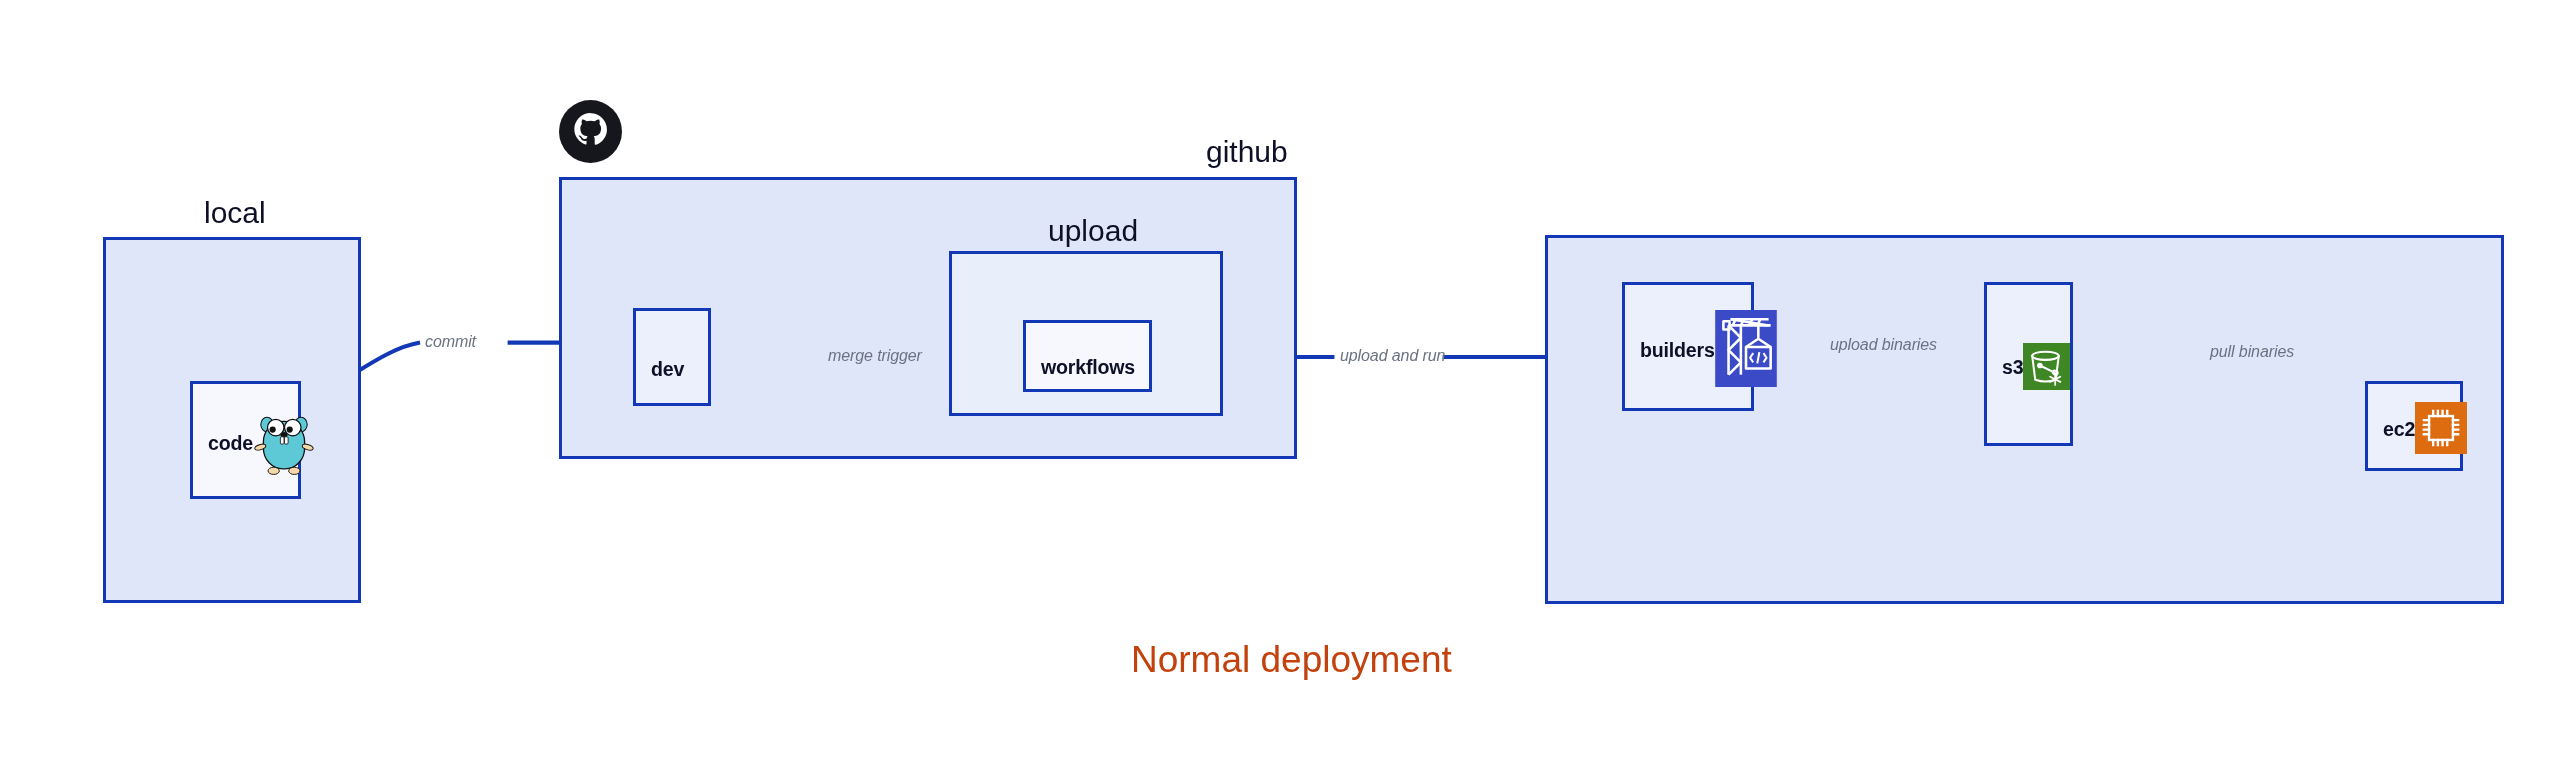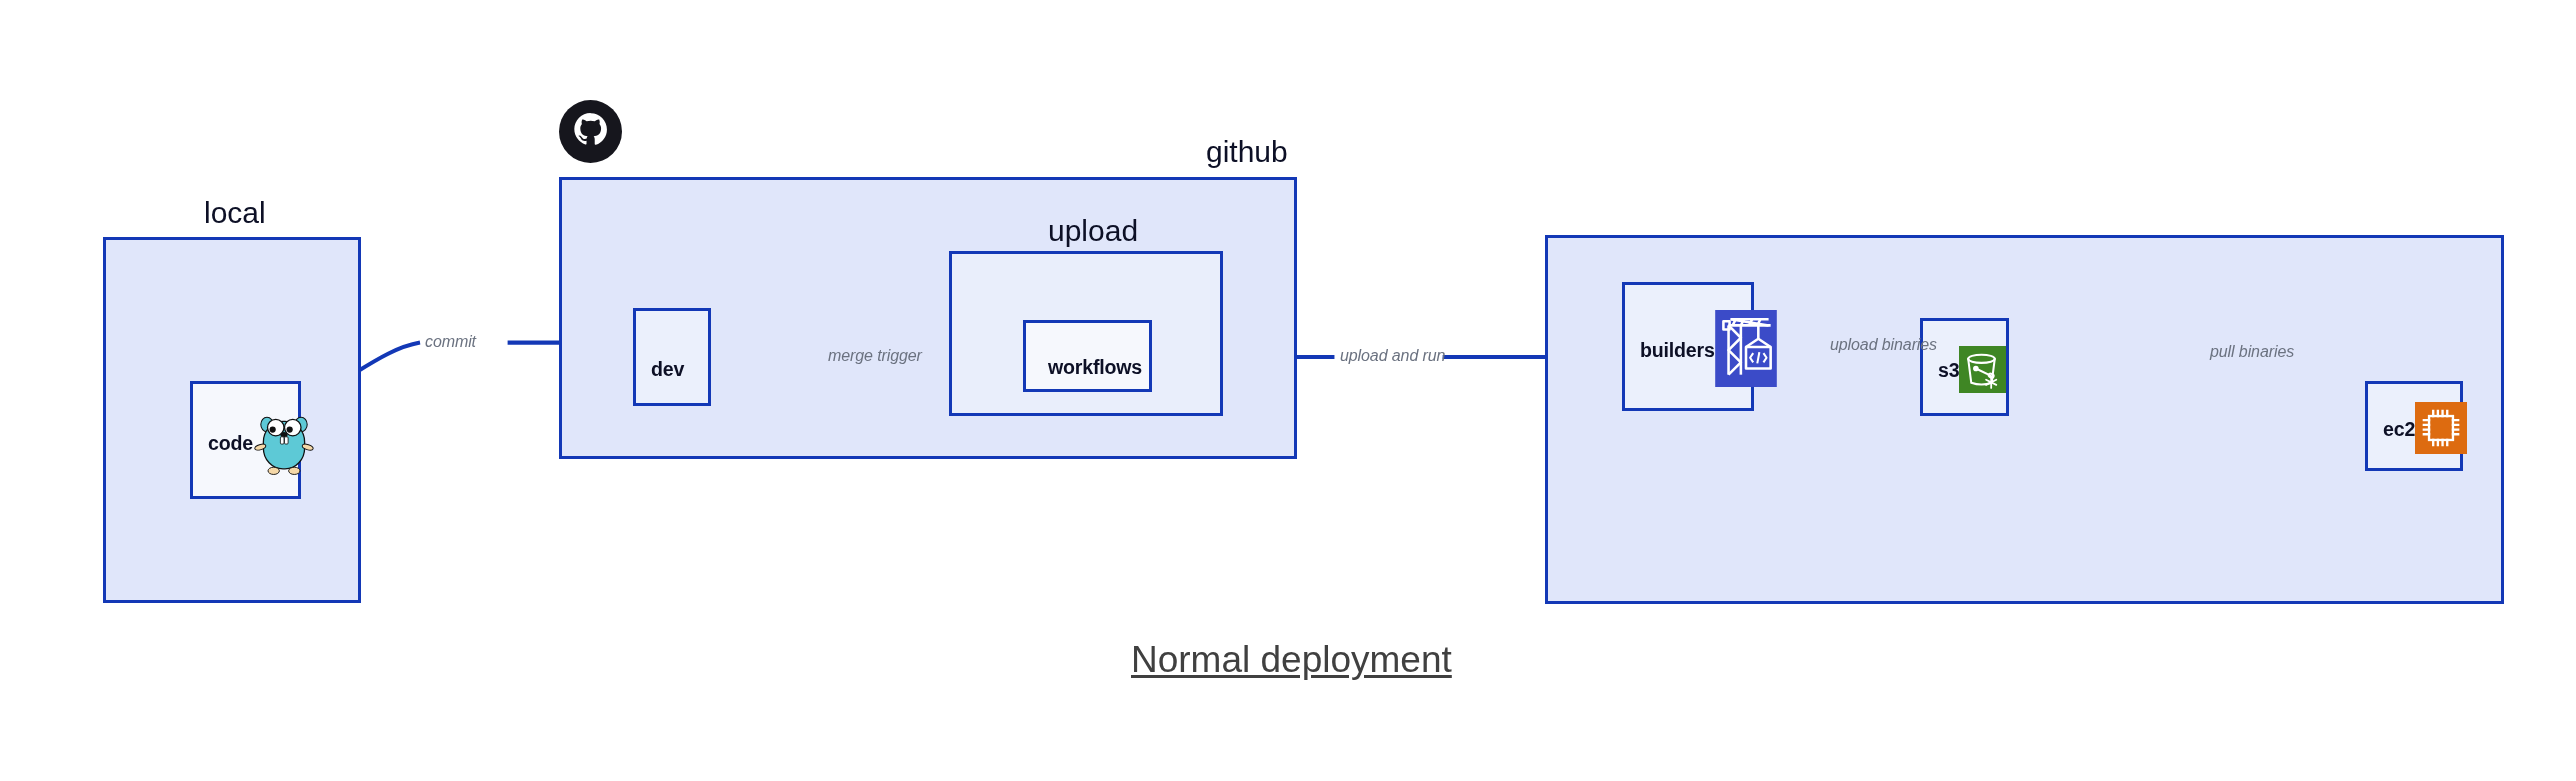--- a/index.html
+++ b/index.html
@@ -83,25 +83,24 @@
     left: 0;
     top: 0;
     width: 2604px;
     height: 781px;
     pointer-events: none;
   }
 
   
   #diagram-title {
     position: absolute;
-    color: #404040;
+    color: #c2410c;
     font-size: 37px;
     font-weight: 400;
     font-family: "Liberation Sans", sans-serif;
-    text-decoration: underline;
     text-underline-offset: 3.1px;
     white-space: nowrap;
   }
 
   
   #github-logo {
     position: absolute;
   }
 </style>
 </head>
@@ -186,21 +185,21 @@
   <div class="group-label" style="left:1206px; top:135px;">github</div>
   <div class="group" style="left:559px; top:177px; width:738px; height:282px;"></div>
 
   <div class="group-label" style="left:1048px; top:214px;">upload</div>
   <div class="group nested" style="left:949px; top:251px; width:274px; height:165px;"></div>
 
   <div class="node" style="left:633px; top:308px; width:78px; height:98px;align-items:center;">
     <div class="node-label" style="margin-top:25px;">dev</div>
   </div>
 
-  <div class="node light" style="left:1023px; top:320px; width:129px; height:72px;justify-content:center;">
+  <div class="node light" style="left:1023px; top:320px; width:129px; height:72px;">
     <div class="node-label" style="margin-top:23px;">workflows</div>
   </div>
 
   <div class="group-label" style="left:1990px; top:196px;margin-top:28px;">aws</div>
   <div class="group" style="left:1545px; top:235px; width:959px; height:369px;"></div>
 
   <div class="node" style="left:1622px; top:282px; width:132px; height:129px;">
     <div class="node-label">builders</div>
     <div class="node-icon">
       <svg width="62" height="77" viewBox="0 0 120 150" xmlns="http://www.w3.org/2000/svg">
@@ -224,21 +223,21 @@
           <rect x="60" y="72" width="48" height="42"></rect>
 
           <path d="M74 84 L68 93 L74 102" stroke-width="4"></path>
           <path d="M94 84 L100 93 L94 102" stroke-width="4"></path>
           <path d="M86 82 L82 104" stroke-width="4"></path>
         </g>
       </svg>
     </div>
   </div>
 
-  <div class="node" style="left:1920px; top:282px; width:89px; height:98px;margin-top:36px;">
+  <div class="node" style="left:1984px; top:282px; width:89px; height:164px;">
     <div class="node-label">s3</div>
     <div class="node-icon">
       <svg width="47" height="47" viewBox="0 0 92 92" xmlns="http://www.w3.org/2000/svg">
         <rect x="0" y="0" width="92" height="92" fill="#3F8624"></rect>
         <g stroke="#ffffff" stroke-width="4" fill="none" stroke-linecap="round">
 
           <ellipse cx="44" cy="25" rx="26" ry="8"></ellipse>
           <path d="M18 25 L24 72 Q44 79 64 72 L70 25"></path>
 
           <path d="M33 44 L62 58"></path>

